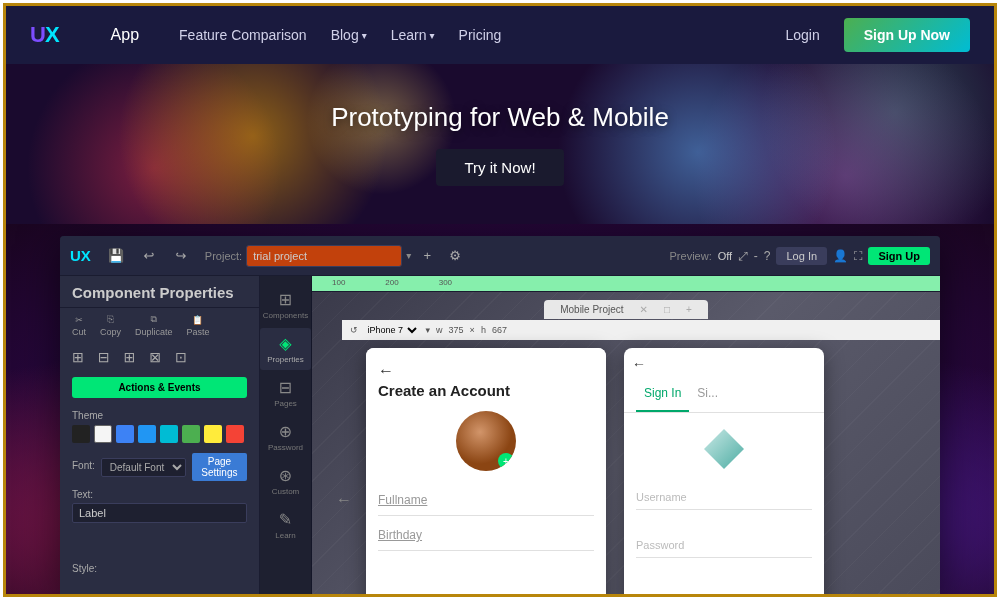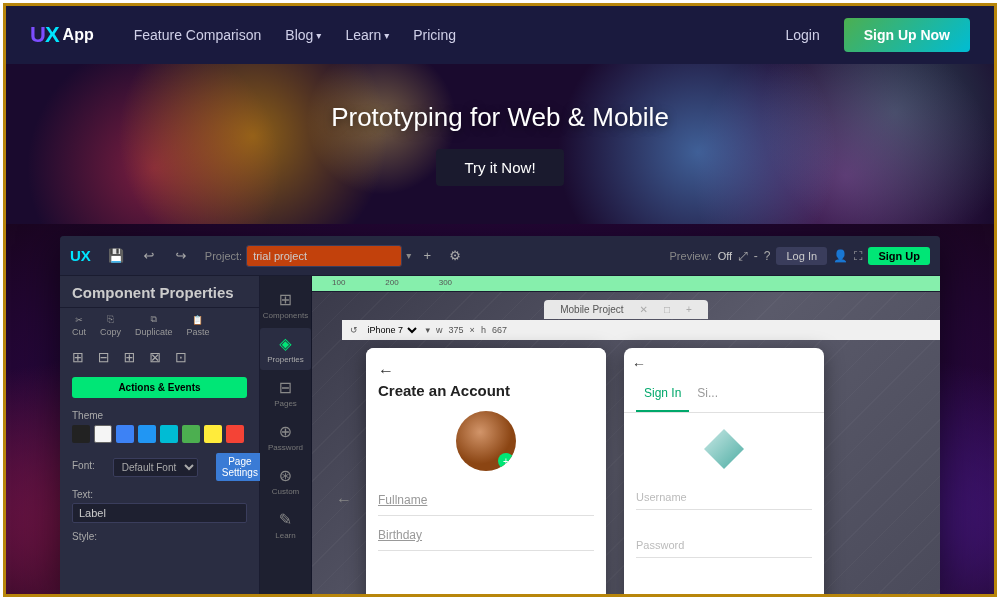--- a/index.html
+++ b/index.html
@@ -16,21 +16,21 @@
     .logo {
       display: flex; align-items: center; gap: 4px;
       margin-right: 28px;
     }
     .logo-ux {
       font-size: 22px; font-weight: 900; color: #fff;
       letter-spacing: -1px;
     }
     .logo-ux span.u { color: #7c4dff; }
     .logo-ux span.x { color: #00e5ff; }
-    .logo-app { color: #fff; font-size: 16px; font-weight: 700; }
+    .logo-app { color: #fff; font-size: 16px; font-weight: 400; margin-left: 48px; }
     .nav-links { display: flex; align-items: center; gap: 0; flex: 1; }
     .nav-link {
       color: #d0d0e8; font-size: 14px; padding: 8px 12px;
       cursor: pointer; text-decoration: none;
       display: flex; align-items: center; gap: 3px;
     }
     .dropdown-arrow { font-size: 10px; }
     .nav-actions { display: flex; align-items: center; gap: 10px; }
     .btn-login {
       color: #d0d0e8; font-size: 14px; padding: 8px 14px;
@@ -122,37 +122,37 @@
     .actions-btn {
       background: #00e676; color: #000; font-size: 10px; font-weight: 700;
       margin: 6px 12px; padding: 5px; text-align: center; border-radius: 3px; cursor: pointer;
     }
     .theme-section { padding: 6px 12px; }
     .theme-label { color: #aaa; font-size: 10px; margin-bottom: 4px; }
     .theme-swatches { display: flex; gap: 4px; }
     .swatch {
       width: 18px; height: 18px; border-radius: 2px; cursor: pointer;
     }
-    .font-section { padding: 4px 12px; display: flex; gap: 18px; align-items: center; }
+    .font-section { padding: 4px 12px; display: flex; gap: 6px; align-items: center; }
     .font-select {
       background: #1e2030; border: 1px solid #3a3d5c; color: #aaa;
       font-size: 10px; padding: 2px 4px; border-radius: 2px; flex: 1;
     }
     .page-settings-btn {
       background: #3a7bd5; color: #fff; font-size: 10px;
       padding: 3px 6px; border: none; border-radius: 2px; cursor: pointer;
     }
     .text-section { padding: 4px 12px; }
     .text-label { color: #aaa; font-size: 10px; margin-bottom: 3px; }
     .text-input {
       width: 100%; background: #1e2030; border: 1px solid #3a3d5c;
       color: #ccc; font-size: 11px; padding: 3px 6px; border-radius: 2px;
     }
     .style-section { padding: 4px 12px; }
-    .style-label { color: #aaa; font-size: 10px; }
+    .style-label { color: #aaa; font-size: 10px; margin-top: 32px; }
 
     
     .side-icon-bar {
       width: 52px; background: #1e2030; border-right: 1px solid #141628;
       display: flex; flex-direction: column; align-items: center; padding: 8px 0; gap: 2px;
     }
     .side-icon-item {
       display: flex; flex-direction: column; align-items: center;
       padding: 6px 4px; cursor: pointer; width: 100%; gap: 2px;
       border-radius: 3px;

